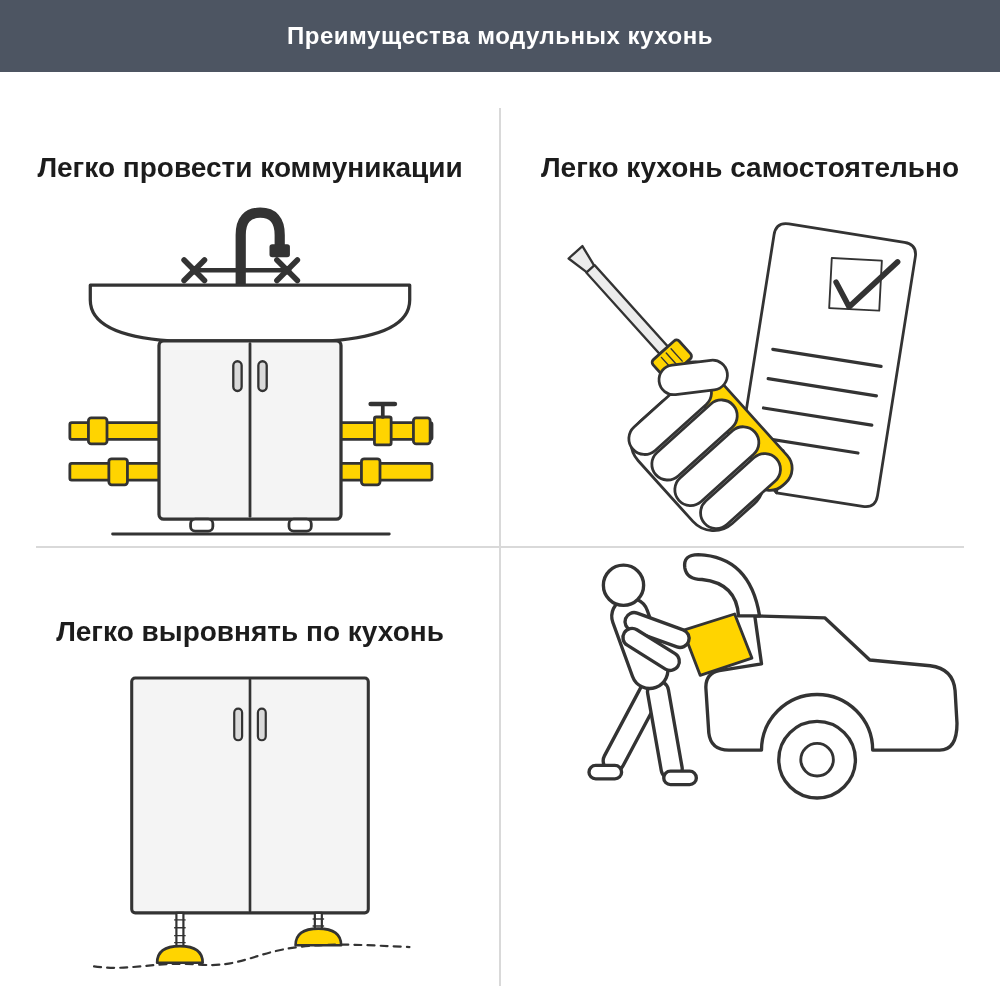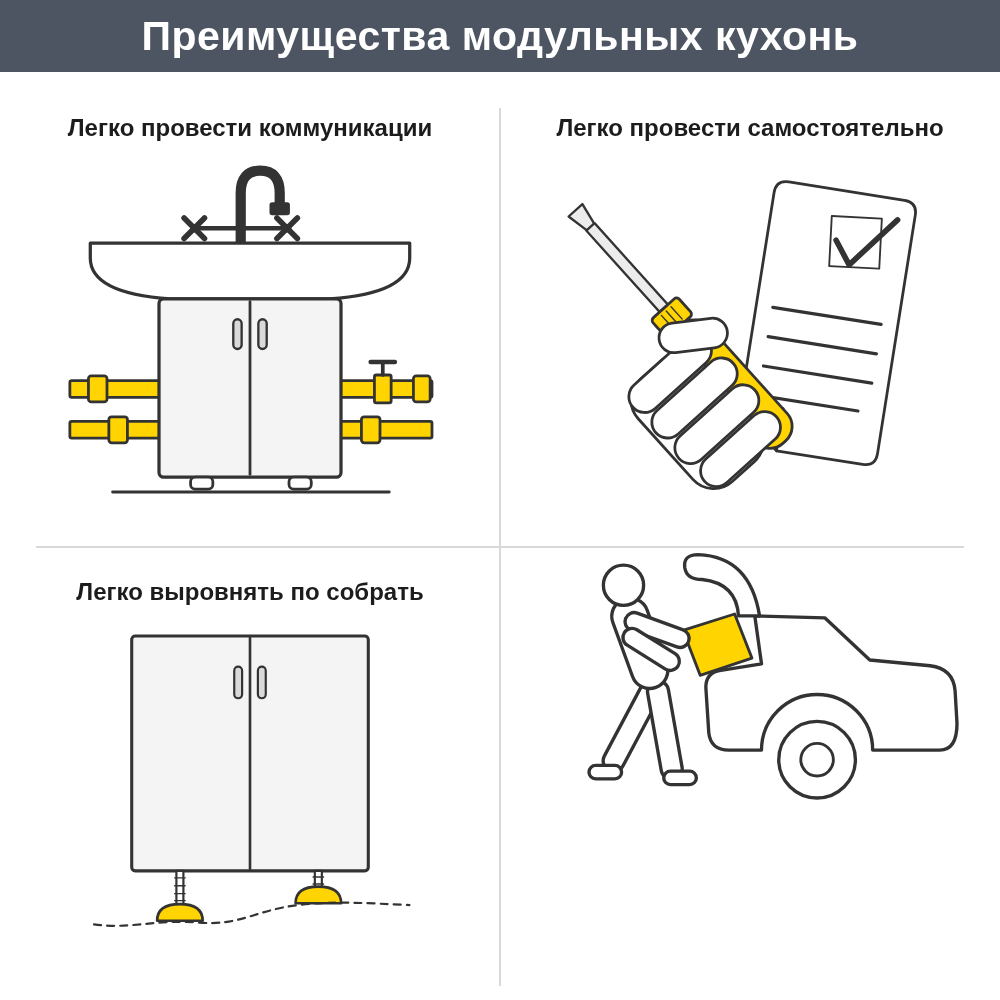--- a/index.html
+++ b/index.html
@@ -14,32 +14,32 @@
   html,body{margin:0;padding:0;}
   body{
     width:1000px;height:1000px;position:relative;background:#ffffff;
     font-family:"Liberation Sans", sans-serif;overflow:hidden;
   }
   .header{
     position:absolute;left:0;top:0;width:1000px;height:72px;
     background:var(--header);display:flex;align-items:center;justify-content:center;
   }
   .header h1{
-    margin:2px;color:#ffffff;font-size:41px;font-weight:bold;letter-spacing:.5px;
+    margin:2px;color:#ffffff;font-size:24px;font-weight:bold;letter-spacing:.5px;
   }
   .panel{
     position:absolute;width:500px;height:464px;
     display:flex;flex-direction:column;align-items:center;
   }
   #panel-communications{left:0;top:72px;}
   #panel-assembly{left:500px;top:72px;}
   #panel-leveling{left:0;top:536px;}
   #panel-transport{left:500px;top:536px;}
   .panel h2{
-    margin:42px 0 0 0;font-size:24px;font-weight:bold;color:var(--text);
+    margin:80px 0 0 0;font-size:28px;font-weight:bold;color:var(--text);
     text-align:right;line-height:1.15;
   }
   .art{margin-top:8px;display:flex;justify-content:center;align-items:flex-start;}
   .vdiv{position:absolute;left:499px;top:108px;width:2px;height:878px;background:var(--divider);}
   .hdiv{position:absolute;left:36px;top:546px;width:928px;height:2px;background:var(--divider);}
   
   svg *{stroke-linejoin:round;stroke-linecap:round;}
   svg .y{fill:var(--yellow);stroke:var(--outline);}
   svg .w{fill:#ffffff;stroke:var(--outline);}
   svg .g{fill:var(--light);stroke:var(--outline);}
@@ -103,21 +103,21 @@
         <rect class="h" stroke-width="2.5" x="219" y="182" width="9" height="32" rx="4.5"></rect>
         <rect class="w" stroke-width="3" x="146" y="352" width="24" height="13" rx="5"></rect>
         <rect class="w" stroke-width="3" x="252" y="352" width="24" height="13" rx="5"></rect>
       </g>
       <line class="n" stroke-width="3" x1="62" y1="368" x2="360" y2="368"></line>
     </svg>
   </div>
 </div>
 
 <div class="panel" id="panel-assembly">
-  <h2>Легко провести самостоятельно</h2>
+  <h2>Легко кухонь самостоятельно</h2>
   <div class="art">
     <svg width="390" height="372" viewBox="0 0 420 400">
 
       <g transform="rotate(9 290 190)">
         <path class="w" stroke-width="3" d="M228 42 L354 42 Q368 42 368 56 L368 316 Q368 330 354 330 L260 330 L214 284 L214 56 Q214 42 228 42 Z"></path>
         <path class="w" stroke-width="3" d="M260 330 L214 284 L260 284 Z"></path>
         <rect class="n" stroke-width="2" x="282" y="68" width="54" height="54" transform="rotate(-6 309 95)"></rect>
         <polyline class="n" stroke-width="6" points="288 96 306 120 350 64"></polyline>
         <g class="n" stroke-width="3.5">
           <line x1="232" y1="178" x2="350" y2="178"></line>
@@ -142,21 +142,21 @@
           <rect class="w" stroke-width="3" x="84" y="260" width="110" height="34" rx="17"></rect>
           <rect class="w" stroke-width="3" x="88" y="297" width="104" height="34" rx="17"></rect>
           <rect class="w" stroke-width="3" x="168" y="152" width="32" height="74" rx="16" transform="rotate(-55 184 189)"></rect>
         </g>
       </g>
     </svg>
   </div>
 </div>
 
 <div class="panel" id="panel-leveling">
-  <h2>Легко выровнять по собрать</h2>
+  <h2>Легко выровнять по кухонь</h2>
   <div class="art">
     <svg width="368" height="342" viewBox="0 0 420 390">
       <g>
         <rect class="g" stroke-width="3.5" x="75" y="25" width="270" height="268" rx="4"></rect>
         <line class="n" stroke-width="3" x1="210" y1="27" x2="210" y2="291"></line>
         <rect class="h" stroke-width="2.5" x="192" y="60" width="9" height="36" rx="4.5"></rect>
         <rect class="h" stroke-width="2.5" x="219" y="60" width="9" height="36" rx="4.5"></rect>
       </g>
       <g>
         <rect class="w" stroke-width="2.5" x="126" y="293" width="8" height="40"></rect>

